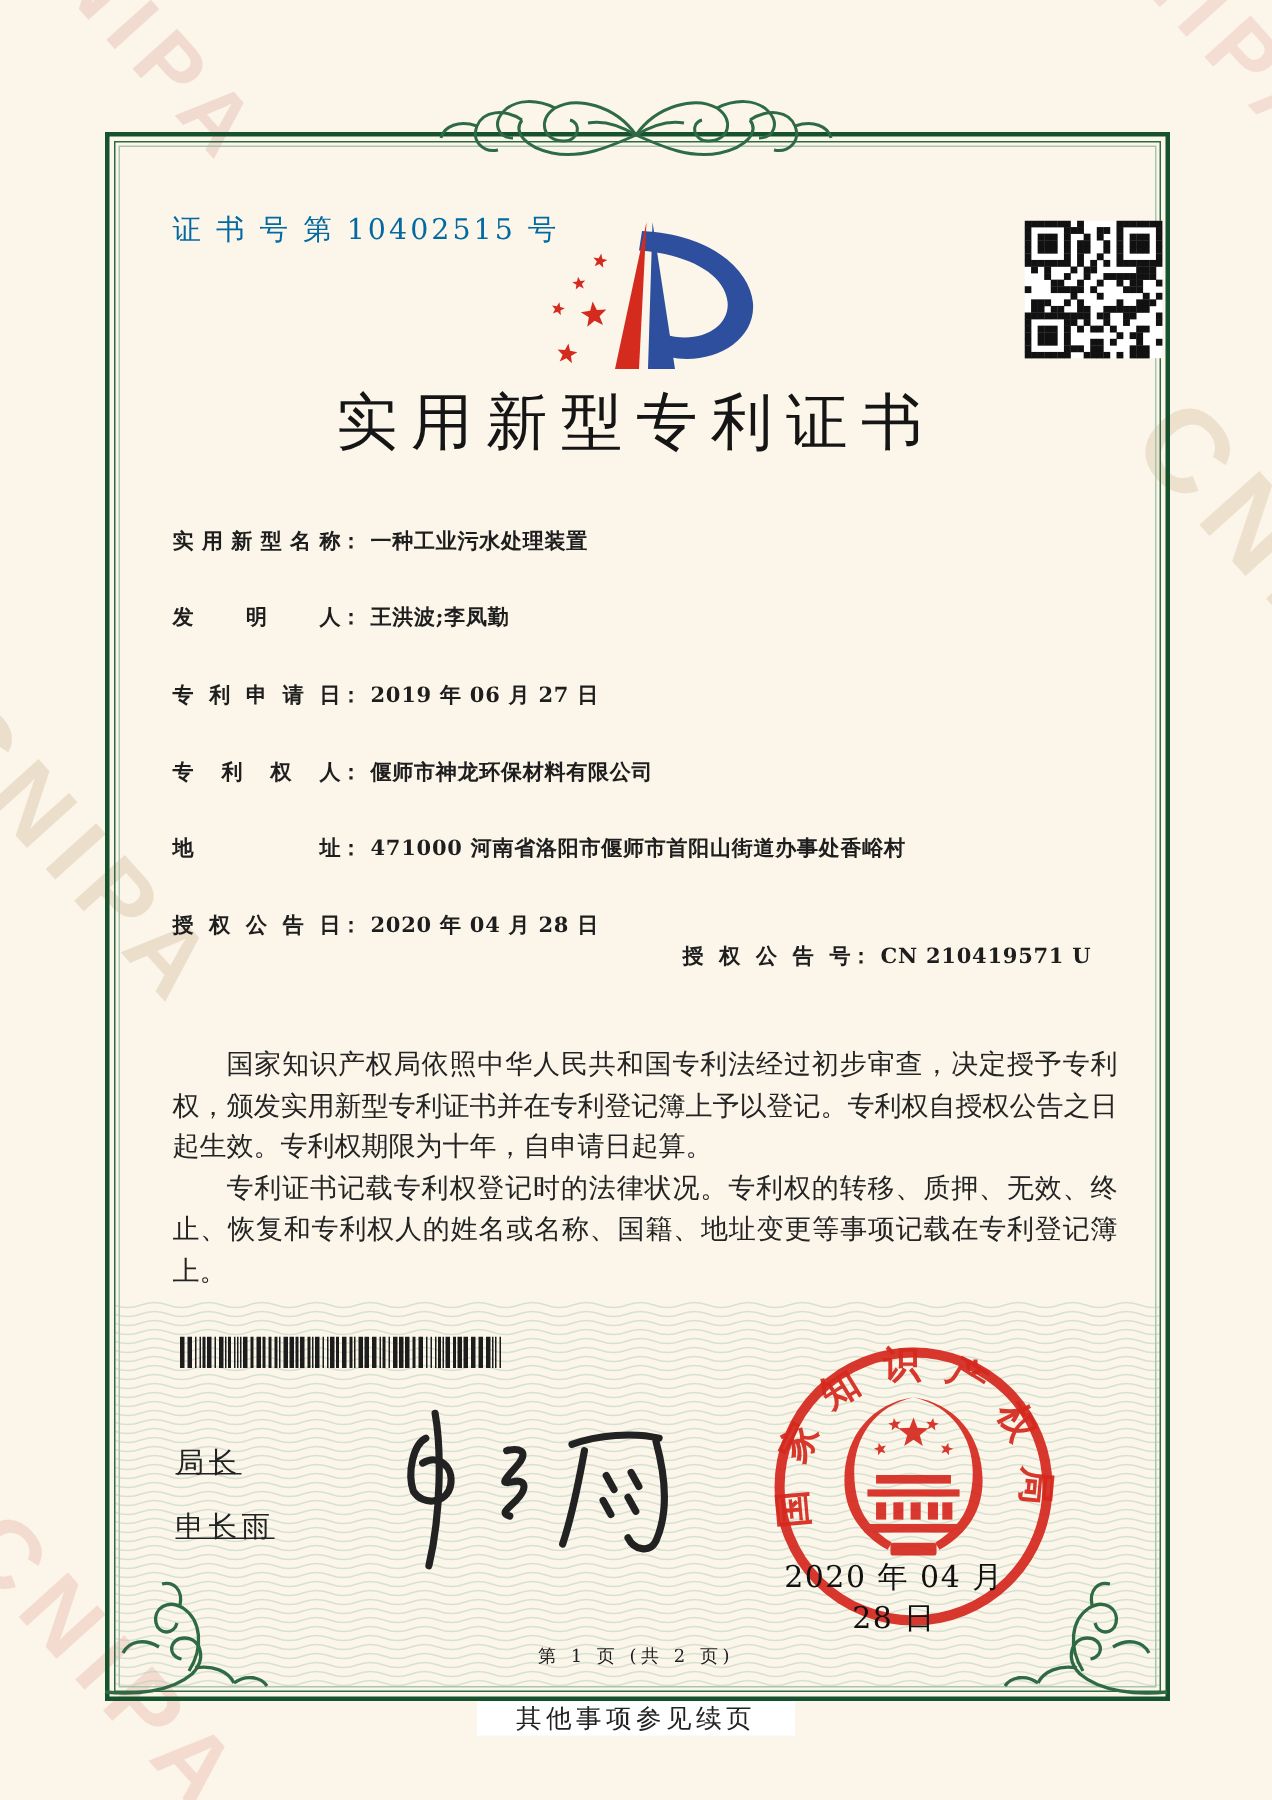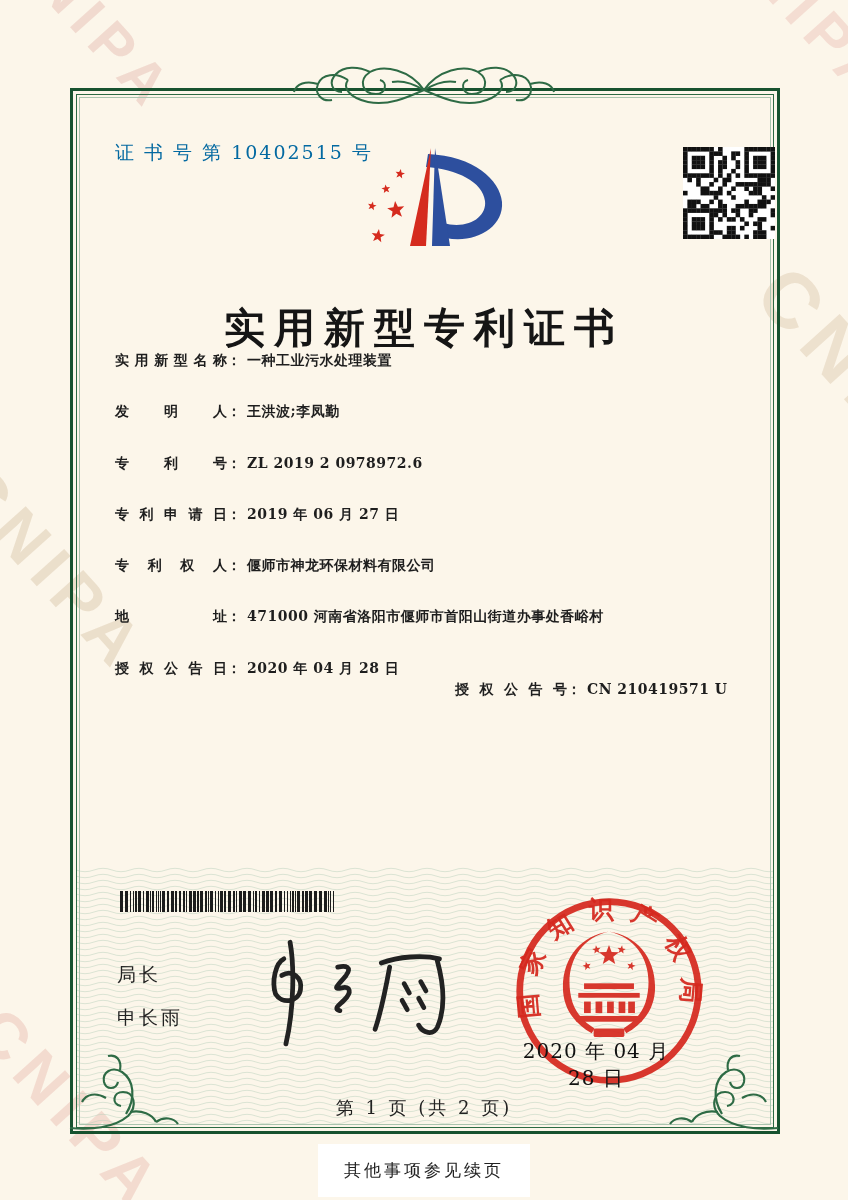--- a/index.html
+++ b/index.html
@@ -25,48 +25,48 @@
   .flourish-top{position:absolute;left:284px;top:56px;pointer-events:none;}
   .corner{position:absolute;pointer-events:none;}
   .corner.br{left:662px;top:1052px;}
   .corner.bl{left:68px;top:1052px;transform:scaleX(-1);}
 
   .certno{position:absolute;left:115px;top:140px;font-size:19px;letter-spacing:2px;color:#0369a1;}
   .logo{position:absolute;left:352px;top:142px;}
   .qr{position:absolute;left:683px;top:147px;}
 
   .title{position:absolute;left:0;top:254px;width:100%;text-align:center;
-         font-size:41px;font-weight:bold;letter-spacing:9px;color:#151515;margin-top:47px;}
+         font-size:41px;font-weight:normal;letter-spacing:9px;color:#151515;}
 
   .fields{position:absolute;left:115px;top:352px;width:640px;}
   .frow{position:relative;height:51.3px;font-size:14px;white-space:nowrap;font-weight:bold;}
   .flabel{display:inline-block;width:112px;text-align:justify;text-align-last:justify;vertical-align:top;}
   .fcolon{display:inline-block;}
   .fvalue{margin-left:6px;letter-spacing:.5px;}
   .fpair2{position:absolute;left:340px;top:0;margin-top:21px;}
 
   .legal{position:absolute;left:115px;top:696px;width:630px;font-size:18px;
          line-height:27.6px;text-align:justify;color:#242424;}
   .legal p{margin:0;text-indent:2em;}
 
   .barcode{position:absolute;left:120px;top:891px;}
 
   .officer{position:absolute;left:117px;top:962px;font-family:"Liberation Sans",sans-serif;
-           font-size:19px;letter-spacing:3px;color:#222;}
+           font-size:19px;letter-spacing:3px;color:#222;text-decoration:underline;}
   .officer div{margin-bottom:17px;}
   .signature{position:absolute;left:228px;top:936px;}
 
   .seal{position:absolute;left:513px;top:895px;}
   .sealdate{position:absolute;left:508px;top:1038px;width:176px;text-align:center;
             font-size:20px;letter-spacing:1px;color:#111;font-weight:500;}
 
   .pageinfo{position:absolute;left:0;top:1096px;width:848px;text-align:center;
-            font-size:18px;letter-spacing:3px;color:#222;}
+            font-size:12px;letter-spacing:3px;color:#222;}
   .note{position:absolute;left:50%;top:1134px;transform:translateX(-50%);
-        background:#ffffff;padding:15px 26px;font-size:17px;letter-spacing:3px;color:#222;margin-top:10px;}
+        background:#ffffff;padding:0 26px;font-size:17px;letter-spacing:3px;color:#222;}
 </style>
 </head>
 <body>
 
 <div class="page">
 
   <span class="wm tl">CNIPA</span>
   <span class="wm tr">CNIPA</span>
   <span class="wm r">CNIPA</span>
   <span class="wm l">CNIPA</span>
@@ -398,39 +398,40 @@
   <div class="title">实用新型专利证书</div>
 
   <div class="fields">
     <div class="frow">
       <span class="flabel">实用新型名称</span><span class="fcolon">：</span><span class="fvalue">一种工业污水处理装置</span>
     </div>
     <div class="frow">
       <span class="flabel">发明人</span><span class="fcolon">：</span><span class="fvalue">王洪波;李凤勤</span>
     </div>
     <div class="frow">
-      <span class="flabel">专利号</span><span class="fcolon">：</span><span class="fvalue">ZL 2019 2 0978972.6</span>
-    </div>
-    <div class="frow">
       <span class="flabel">专利申请日</span><span class="fcolon">：</span><span class="fvalue">2019 年 06 月 27 日</span>
     </div>
     <div class="frow">
       <span class="flabel">专利权人</span><span class="fcolon">：</span><span class="fvalue">偃师市神龙环保材料有限公司</span>
     </div>
     <div class="frow">
       <span class="flabel">地址</span><span class="fcolon">：</span><span class="fvalue">471000 河南省洛阳市偃师市首阳山街道办事处香峪村</span>
     </div>
     <div class="frow">
       <span class="flabel">授权公告日</span><span class="fcolon">：</span><span class="fvalue">2020 年 04 月 28 日</span>
       <span class="fpair2">
         <span class="flabel">授权公告号</span><span class="fcolon">：</span><span class="fvalue">CN 210419571 U</span>
       </span>
     </div>
   </div>
 
+  <div class="legal">
+    <p>国家知识产权局依照中华人民共和国专利法经过初步审查，决定授予专利权，颁发实用新型专利证书并在专利登记簿上予以登记。专利权自授权公告之日起生效。专利权期限为十年，自申请日起算。</p>
+    <p>专利证书记载专利权登记时的法律状况。专利权的转移、质押、无效、终止、恢复和专利权人的姓名或名称、国籍、地址变更等事项记载在专利登记簿上。</p>
+  </div>
 
   <svg id="barcode" class="barcode" width="216" height="23">
       <rect x="0" y="0" width="3" height="21" fill="#1c1c1c"></rect>
       <rect x="5" y="0" width="3" height="21" fill="#1c1c1c"></rect>
       <rect x="10" y="0" width="1" height="21" fill="#1c1c1c"></rect>
       <rect x="13" y="0" width="1" height="21" fill="#1c1c1c"></rect>
       <rect x="15" y="0" width="2" height="21" fill="#1c1c1c"></rect>
       <rect x="18" y="0" width="3" height="21" fill="#1c1c1c"></rect>
       <rect x="23" y="0" width="1" height="21" fill="#1c1c1c"></rect>
       <rect x="26" y="0" width="3" height="21" fill="#1c1c1c"></rect>

